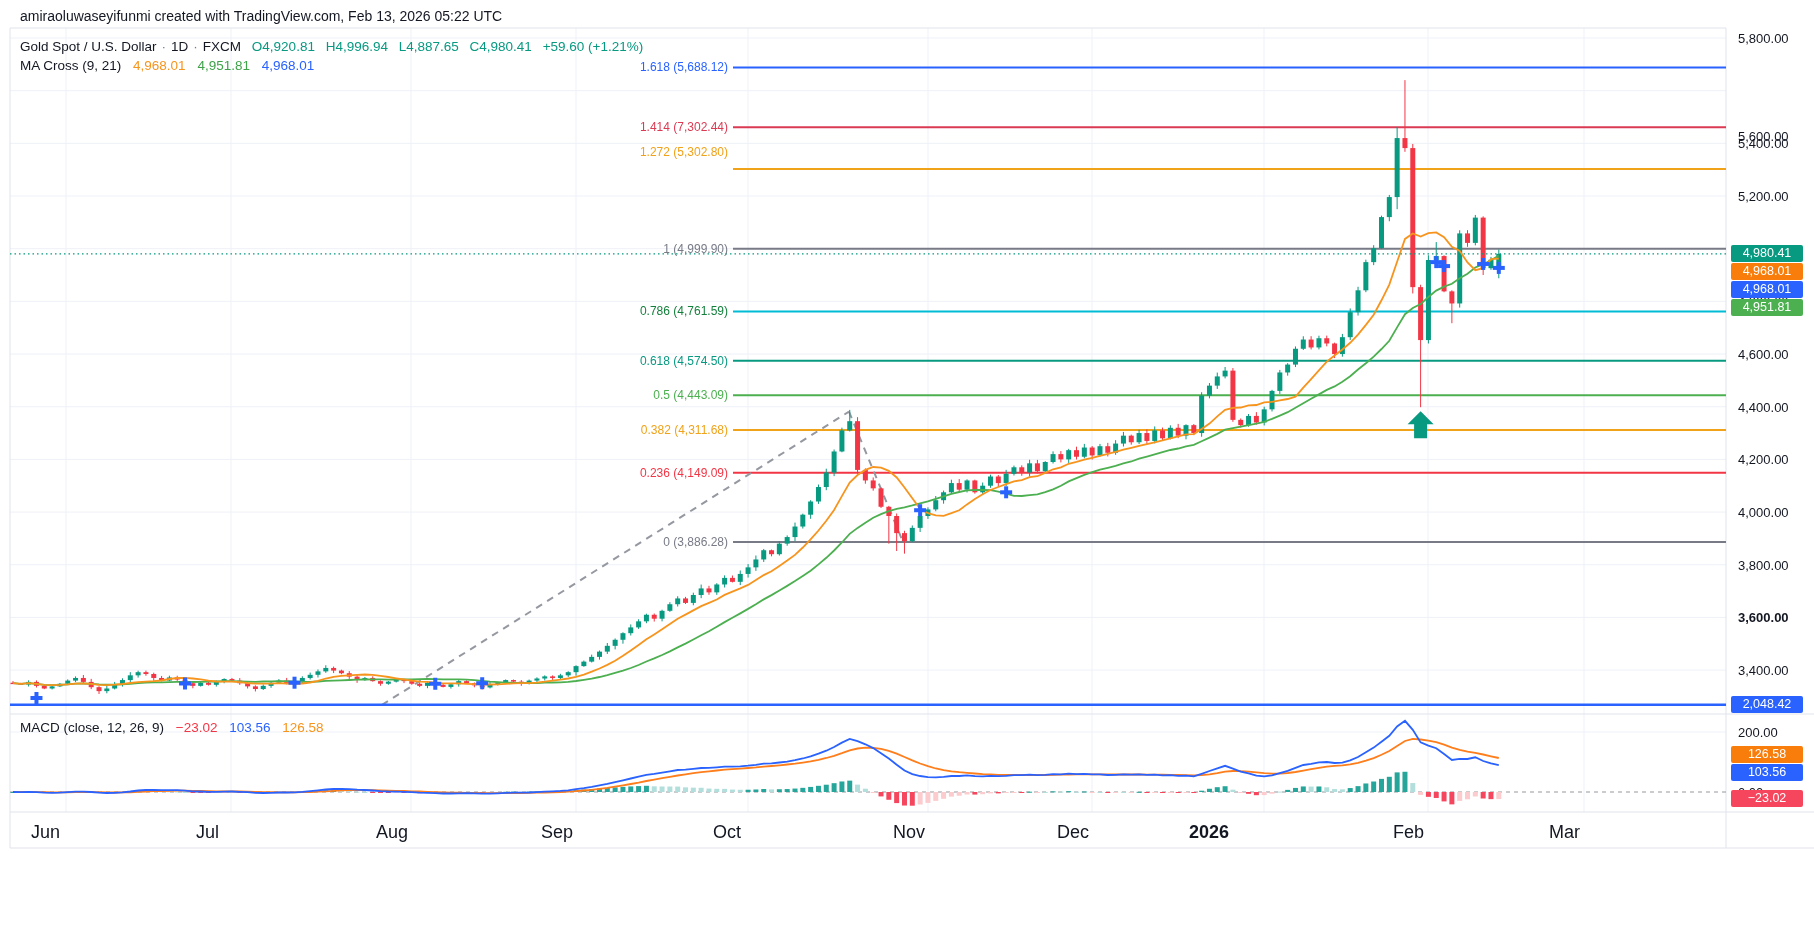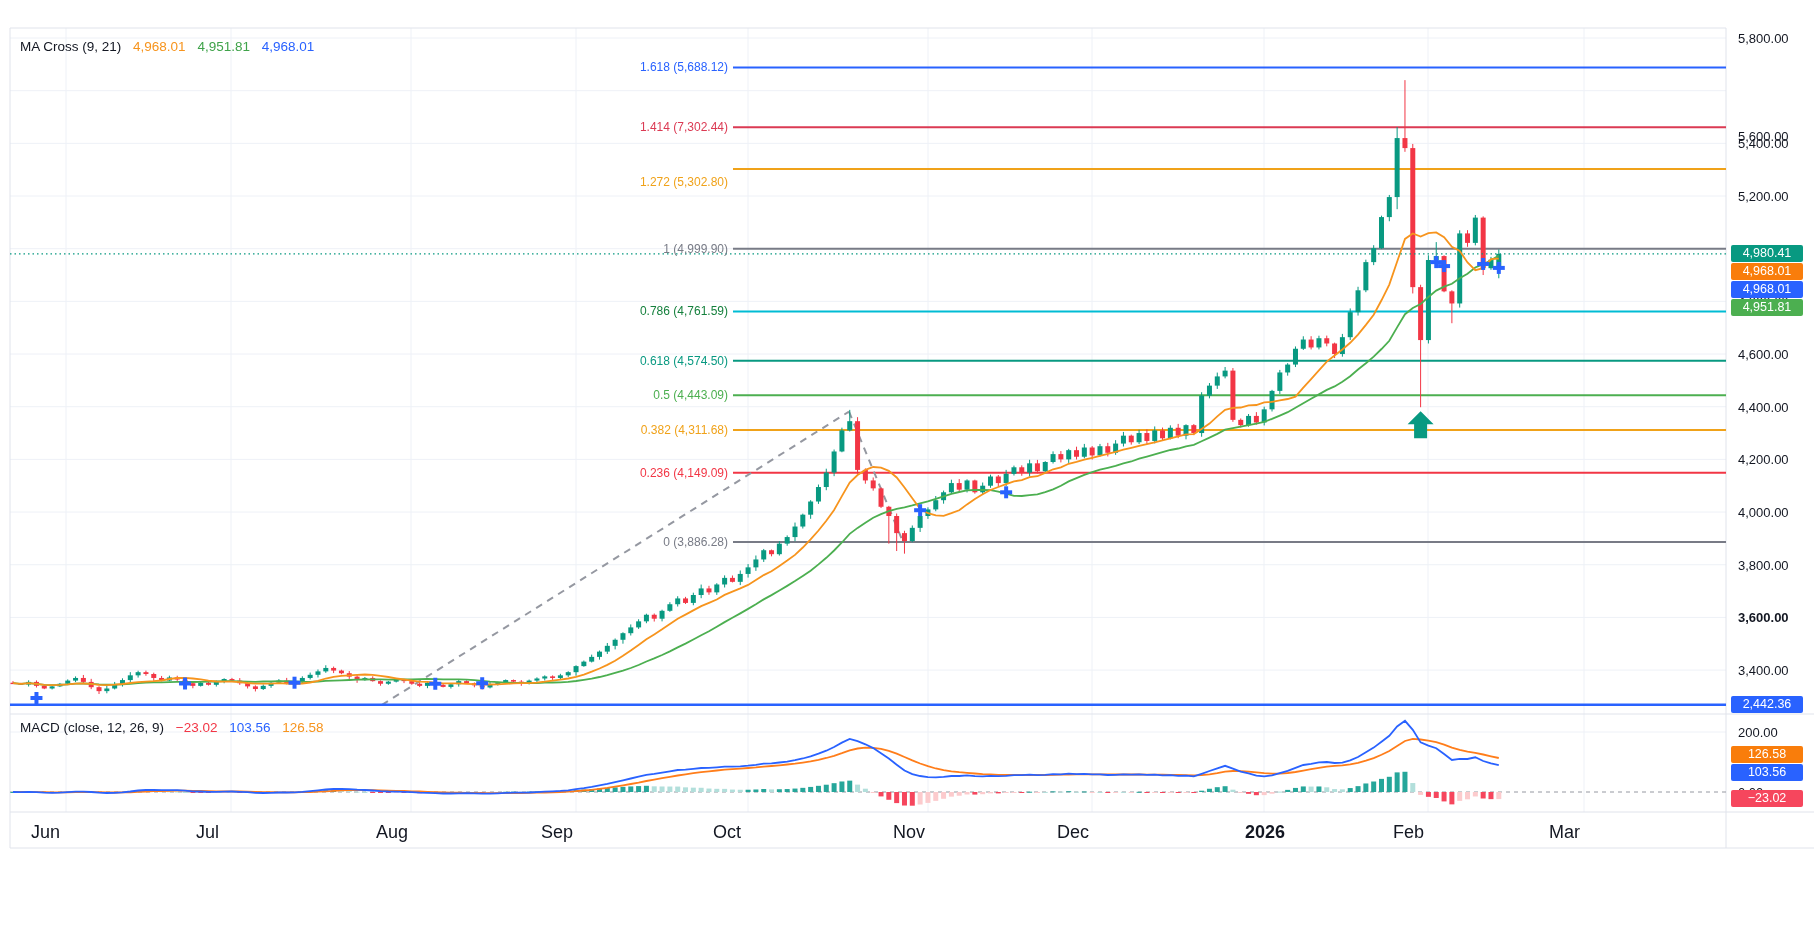--- a/index.html
+++ b/index.html
@@ -23,20 +23,21 @@
   .month{position:absolute;width:70px;margin-left:-35px;top:822px;
          font-size:18px;color:#131722;z-index:2;}
   .month.year{font-weight:700;}
   .brand{position:absolute;left:20px;top:856px;display:flex;align-items:center;gap:10px;z-index:5;}
   .brandname{font-size:28px;font-weight:700;letter-spacing:-0.5px;color:#1d1d27;}
 </style>
 </head>
 <body>
 
 <div id="app">
+  <div class="attr">amiraoluwaseyifunmi created with TradingView.com, Feb 13, 2026 05:22 UTC</div>
 
   <svg id="chart-svg" width="1814" height="926" viewBox="0 0 1814 926">
       <defs>
         <clipPath id="mainClip">
           <rect x="10" y="28" width="1716" height="686"></rect>
         </clipPath>
         <clipPath id="macdClip">
           <rect x="10" y="716" width="1716" height="96"></rect>
         </clipPath>
       </defs>
@@ -712,20 +713,28 @@
         <rect x="1480.66" y="792" width="5" height="6.495650763372396" fill="#f6465d"></rect>
         <rect x="1488.48" y="792" width="5" height="7.149213031817226" fill="#f6465d"></rect>
         <rect x="1496.3" y="792" width="5" height="7.080902595904945" fill="#fccbcd"></rect>
         <path d="M13.0,792.0L20.8,792.0L28.6,792.0L36.5,792.1L44.3,792.2L52.1,792.3L59.9,792.4L67.7,792.3L75.6,792.2L83.4,792.1L91.2,792.1L99.0,792.2L106.8,792.4L114.7,792.5L122.5,792.4L130.3,792.3L138.1,791.9L145.9,791.5L153.8,791.2L161.6,791.0L169.4,790.8L177.2,790.7L185.0,790.7L192.9,790.8L200.7,790.9L208.5,791.1L216.3,791.3L224.1,791.3L232.0,791.4L239.8,791.4L247.6,791.6L255.4,791.8L263.2,792.1L271.1,792.2L278.9,792.3L286.7,792.3L294.5,792.3L302.3,792.2L310.2,792.0L318.0,791.7L325.8,791.3L333.6,790.8L341.4,790.4L349.3,790.2L357.1,790.1L364.9,790.1L372.7,790.2L380.5,790.4L388.4,790.6L396.2,790.8L404.0,791.0L411.8,791.3L419.6,791.5L427.5,791.8L435.3,792.1L443.1,792.4L450.9,792.6L458.7,792.7L466.6,792.8L474.4,792.9L482.2,793.1L490.0,793.2L497.8,793.2L505.7,793.2L513.5,793.1L521.3,793.0L529.1,792.9L536.9,792.7L544.8,792.5L552.6,792.3L560.4,792.0L568.2,791.6L576.0,791.2L583.9,790.5L591.7,789.8L599.5,788.9L607.3,787.9L615.1,786.7L623.0,785.4L630.8,784.0L638.6,782.6L646.4,781.0L654.2,779.6L662.1,778.2L669.9,776.8L677.7,775.5L685.5,774.3L693.3,773.2L701.2,772.2L709.0,771.3L716.8,770.5L724.6,769.7L732.4,769.1L740.3,768.6L748.1,768.0L755.9,767.4L763.7,766.6L771.5,766.0L779.4,765.3L787.2,764.5L795.0,763.7L802.8,762.6L810.6,761.4L818.5,759.8L826.3,758.0L834.1,755.8L841.9,753.2L849.7,750.3L857.6,748.5L865.4,747.7L873.2,747.8L881.0,748.9L888.8,750.8L896.7,753.6L904.5,757.0L912.3,760.4L920.1,763.5L927.9,766.2L935.8,768.5L943.6,770.2L951.4,771.3L959.2,772.2L967.0,772.9L974.9,773.5L982.7,774.1L990.5,774.4L998.3,774.8L1006.1,775.0L1014.0,775.0L1021.8,775.0L1029.6,775.0L1037.4,775.0L1045.2,775.0L1053.1,774.8L1060.9,774.7L1068.7,774.5L1076.5,774.4L1084.3,774.3L1092.2,774.3L1100.0,774.3L1107.8,774.5L1115.6,774.5L1123.4,774.5L1131.3,774.5L1139.1,774.5L1146.9,774.6L1154.7,774.6L1162.5,774.7L1170.4,774.8L1178.2,775.0L1186.0,775.1L1193.8,775.4L1201.6,775.1L1209.5,774.3L1217.3,773.1L1225.1,771.6L1232.9,771.0L1240.7,771.2L1248.6,771.6L1256.4,772.4L1264.2,773.2L1272.0,773.6L1279.8,773.5L1287.7,773.0L1295.5,772.0L1303.3,770.6L1311.1,769.2L1318.9,767.9L1326.8,766.7L1334.6,765.9L1342.4,765.3L1350.2,764.3L1358.0,762.8L1365.9,760.7L1373.7,758.1L1381.5,754.8L1389.3,751.0L1397.1,746.1L1405.0,741.0L1412.8,738.8L1420.6,739.5L1428.4,740.7L1436.2,742.2L1444.1,744.6L1451.9,747.7L1459.7,749.9L1467.5,751.7L1475.3,752.8L1483.2,754.5L1491.0,756.3L1498.8,758.0" fill="none" stroke="#ff7d1a" stroke-width="1.8"></path>
         <path d="M13.0,792.0L20.8,792.1L28.6,792.0L36.5,792.2L44.3,792.6L52.1,792.8L59.9,792.6L67.7,792.2L75.6,791.7L83.4,791.6L91.2,792.0L99.0,792.7L106.8,793.0L114.7,792.9L122.5,792.3L130.3,791.5L138.1,790.5L145.9,790.0L153.8,789.9L161.6,790.2L169.4,790.1L177.2,790.2L185.0,790.7L192.9,791.3L200.7,791.5L208.5,791.9L216.3,791.8L224.1,791.6L232.0,791.5L239.8,791.8L247.6,792.2L255.4,792.8L263.2,793.0L271.1,792.8L278.9,792.5L286.7,792.5L294.5,792.3L302.3,791.9L310.2,791.2L318.0,790.4L325.8,789.5L333.6,789.0L341.4,788.9L349.3,789.2L357.1,789.7L364.9,790.0L372.7,790.5L380.5,791.2L388.4,791.5L396.2,791.6L404.0,791.8L411.8,792.2L419.6,792.7L427.5,792.8L435.3,793.1L443.1,793.5L450.9,793.5L458.7,793.3L466.6,793.2L474.4,793.4L482.2,793.7L490.0,793.6L497.8,793.3L505.7,792.9L513.5,792.7L521.3,792.7L529.1,792.5L536.9,792.1L544.8,791.6L552.6,791.3L560.4,790.9L568.2,790.3L576.0,789.2L583.9,788.1L591.7,786.8L599.5,785.3L607.3,783.8L615.1,782.1L623.0,780.3L630.8,778.5L638.6,776.6L646.4,774.8L654.2,773.9L662.1,772.7L669.9,771.4L677.7,770.0L685.5,769.7L693.3,768.9L701.2,768.0L709.0,767.9L716.8,767.3L724.6,766.6L732.4,766.7L740.3,766.3L748.1,765.7L755.9,764.8L763.7,763.6L771.5,763.4L779.4,762.5L787.2,761.6L795.0,760.2L802.8,758.5L810.6,756.3L818.5,753.7L826.3,750.7L834.1,747.0L841.9,742.6L849.7,739.0L857.6,741.1L865.4,744.3L873.2,748.1L881.0,753.3L888.8,758.6L896.7,764.7L904.5,770.5L912.3,774.1L920.1,776.0L927.9,777.1L935.8,777.3L943.6,776.9L951.4,776.0L959.2,776.0L967.0,775.3L974.9,776.1L982.7,776.3L990.5,775.8L998.3,776.1L1006.1,775.8L1014.0,775.1L1021.8,775.2L1029.6,774.7L1037.4,775.2L1045.2,774.9L1053.1,774.2L1060.9,774.3L1068.7,773.7L1076.5,774.1L1084.3,773.8L1092.2,774.4L1100.0,774.3L1107.8,775.0L1115.6,774.9L1123.4,774.3L1131.3,774.7L1139.1,774.3L1146.9,774.9L1154.7,774.6L1162.5,775.3L1170.4,775.1L1178.2,775.8L1186.0,775.7L1193.8,776.4L1201.6,773.8L1209.5,771.0L1217.3,768.3L1225.1,765.8L1232.9,768.7L1240.7,771.7L1248.6,773.4L1256.4,775.6L1264.2,776.3L1272.0,775.4L1279.8,773.1L1287.7,770.9L1295.5,767.9L1303.3,765.0L1311.1,763.8L1318.9,762.3L1326.8,762.0L1334.6,763.0L1342.4,762.6L1350.2,760.4L1358.0,757.0L1365.9,752.2L1373.7,747.6L1381.5,741.7L1389.3,735.8L1397.1,726.5L1405.0,720.8L1412.8,729.8L1420.6,742.4L1428.4,745.6L1436.2,748.2L1444.1,754.0L1451.9,760.0L1459.7,758.8L1467.5,759.0L1475.3,757.3L1483.2,761.0L1491.0,763.4L1498.8,765.1" fill="none" stroke="#2962ff" stroke-width="1.8"></path>
       </g>
     </svg>
 
   <div class="legend" style="top:37px;">
     <div class="lrow">
+      <span>Gold Spot / U.S. Dollar</span><span class="sep">·</span><span>1D</span><span class="sep">·</span><span>FXCM</span>
+      <span class="ohlc">O4,920.81</span>
+      <span class="ohlc">H4,996.94</span>
+      <span class="ohlc">L4,887.65</span>
+      <span class="ohlc">C4,980.41</span>
+      <span class="ohlc">+59.60 (+1.21%)</span>
+    </div>
+    <div class="lrow">
       <span class="ind">MA Cross (9, 21)</span>
       <span class="v ma9">4,968.01</span>
       <span class="v ma21">4,951.81</span>
       <span class="v macross">4,968.01</span>
     </div>
   </div>
 
   <div class="legend" style="top:718px;">
     <div class="lrow">
       <span class="ind">MACD (close, 12, 26, 9)</span>
@@ -748,39 +757,39 @@
       <div class="tick" style="top: 512.048px;">4,000.00</div>
       <div class="tick" style="top: 564.72px;">3,800.00</div>
       <div class="tick" style="top: 617.392px; font-weight: bold;">3,600.00</div>
       <div class="tick" style="top: 670.064px;">3,400.00</div>
       <div class="tick" style="top: 732px;">200.00</div>
       <div class="tick" style="top: 792px;">0.00</div>
       <div class="badge" style="top: 244.847px; background: rgb(8, 153, 129);">4,980.41</div>
       <div class="badge" style="top: 262.847px; background: rgb(249, 125, 11);">4,968.01</div>
       <div class="badge" style="top: 280.847px; background: rgb(41, 98, 255);">4,968.01</div>
       <div class="badge" style="top: 298.847px; background: rgb(76, 175, 80);">4,951.81</div>
-      <div class="badge" style="top: 695.856px; background: rgb(41, 98, 255);">2,442.36</div>
+      <div class="badge" style="top: 695.856px; background: rgb(41, 98, 255);">2,048.42</div>
       <div class="badge" style="top: 745.526px; background: rgb(249, 125, 11);">126.58</div>
       <div class="badge" style="top: 763.526px; background: rgb(41, 98, 255);">103.56</div>
       <div class="badge" style="top: 790.406px; background: rgb(246, 70, 93);">−23.02</div>
       <div class="fiblabel" style="top: 67.4647px; color: rgb(41, 98, 255);">1.618 (5,688.12)</div>
       <div class="fiblabel" style="top: 127.295px; color: rgb(219, 58, 83);">1.414 (7,302.44)</div>
-      <div class="fiblabel" style="top: 182px; color: rgb(240, 162, 25); text-align: right;">1.272 (5,302.80)</div>
+      <div class="fiblabel" style="top: 152px; color: rgb(240, 162, 25); text-align: right;">1.272 (5,302.80)</div>
       <div class="fiblabel" style="top: 248.714px; color: rgb(120, 123, 134);">1 (4,999.90)</div>
       <div class="fiblabel" style="top: 311.476px; color: #15803d;">0.786 (4,761.59)</div>
       <div class="fiblabel" style="top: 360.748px; color: rgb(8, 153, 129);">0.618 (4,574.50)</div>
       <div class="fiblabel" style="top: 395.356px; color: rgb(76, 175, 80);">0.5 (4,443.09)</div>
       <div class="fiblabel" style="top: 429.964px; color: rgb(240, 162, 25);">0.382 (4,311.68)</div>
       <div class="fiblabel" style="top: 472.784px; color: rgb(242, 54, 69);">0.236 (4,149.09)</div>
       <div class="fiblabel" style="top: 541.997px; color: rgb(120, 123, 134);">0 (3,886.28)</div>
       <div class="month" style="left: 66px;">Jun</div>
       <div class="month" style="left: 231px;">Jul</div>
       <div class="month" style="left: 411px;">Aug</div>
       <div class="month" style="left: 576px;">Sep</div>
       <div class="month" style="left: 748px;">Oct</div>
       <div class="month" style="left: 928px;">Nov</div>
       <div class="month" style="left: 1092px;">Dec</div>
-      <div class="month year" style="left: 1280px;">2026</div>
+      <div class="month year" style="left: 1224px;">2026</div>
       <div class="month" style="left: 1428px;">Feb</div>
       <div class="month" style="left: 1584px;">Mar</div>
     </div>
 
 </div>
 
 </body></html>

